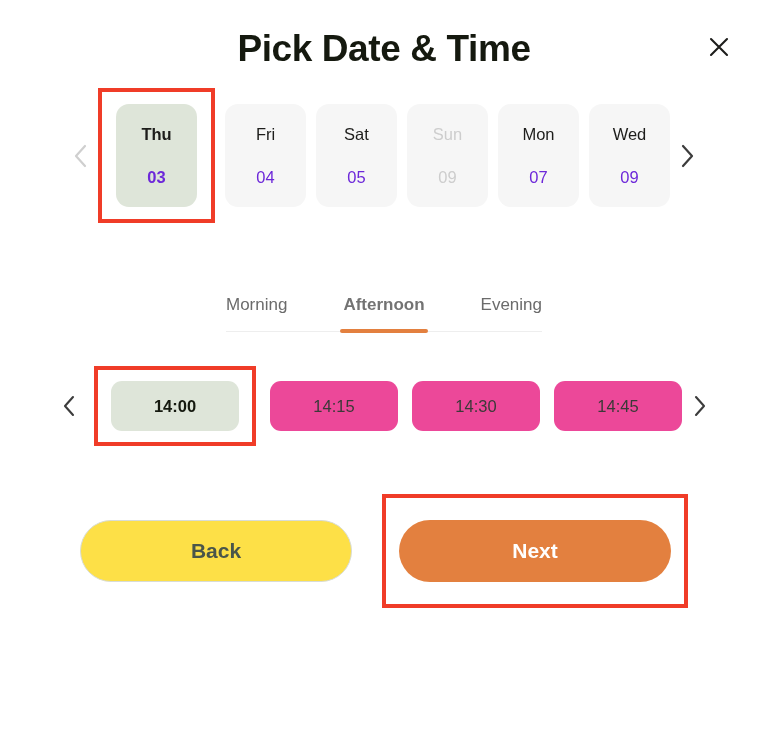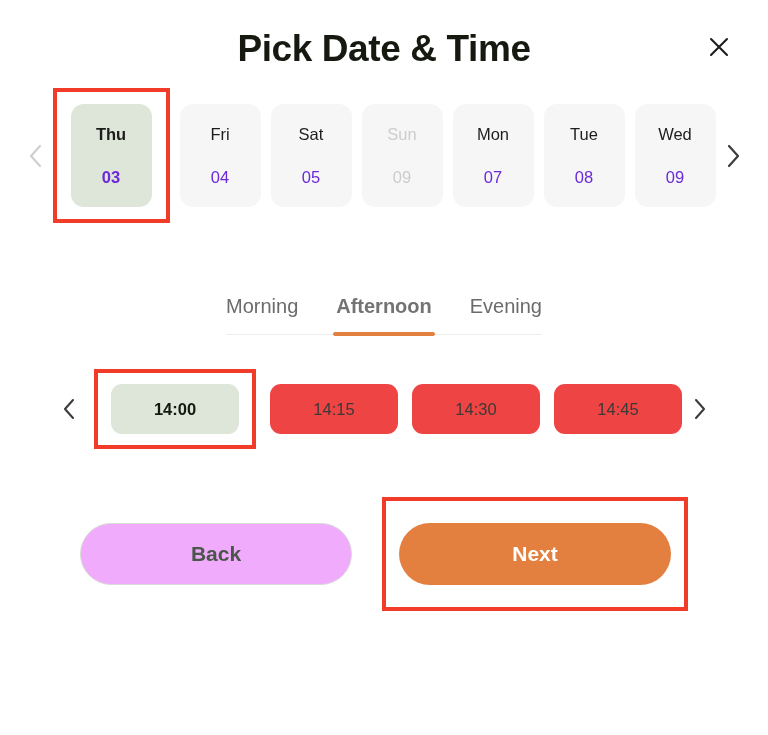--- a/index.html
+++ b/index.html
@@ -139,21 +139,21 @@
   }
   .tabs {
     display: flex;
     gap: 0px;
     position: relative;
     border-bottom: 1px solid #eeeeee;
     width: 316px;
     justify-content: space-between;
   }
   .tab {
-    font-size: 20px;
+    font-size: 17px;
     color: #6b6b6b;
     font-weight: 500;
     padding: 0 0 16px 0;
     cursor: pointer;
     background: none;
     border: none;
     position: relative;
     white-space: nowrap;
   }
   .tab.active {
@@ -183,21 +183,21 @@
     align-items: center;
     gap: 14px;
     padding-left: 8px;
   }
   .annot-time { padding: 11px 13px; }
 
   .time-card {
     width: 128px;
     height: 50px;
     border-radius: 11px;
-    background: #ef4444;
+    background: #ec4899;
     display: flex;
     align-items: center;
     justify-content: center;
     font-size: 16.5px;
     font-weight: 500;
     color: #3a3a38;
     cursor: pointer;
     border: none;
   }
   .time-card.selected {
@@ -212,21 +212,21 @@
     align-items: center;
     justify-content: center;
     gap: 30px;
     margin-top: 48px;
   }
   .btn-back {
     width: 272px;
     height: 62px;
     border-radius: 31px;
     border: 1px solid #d8dcd6;
-    background: #f0abfc;
+    background: #fde047;
     color: #4a564a;
     font-size: 21px;
     font-weight: 700;
     cursor: pointer;
   }
   .annot-next {
     padding: 22px 13px;
   }
   .btn-next {
     width: 272px;
@@ -284,24 +284,20 @@
       <div class="date-card disabled">
         <span class="dow">Sun</span>
         <span class="dnum">09</span>
       </div>
 
       <div class="date-card">
         <span class="dow">Mon</span>
         <span class="dnum">07</span>
       </div>
 
-      <div class="date-card">
-        <span class="dow">Tue</span>
-        <span class="dnum">08</span>
-      </div>
 
       <div class="date-card">
         <span class="dow">Wed</span>
         <span class="dnum">09</span>
       </div>
 
     </div>
 
     <button class="nav-arrow dark">
       <svg width="16" height="26" viewBox="0 0 16 26" aria-hidden="true">

